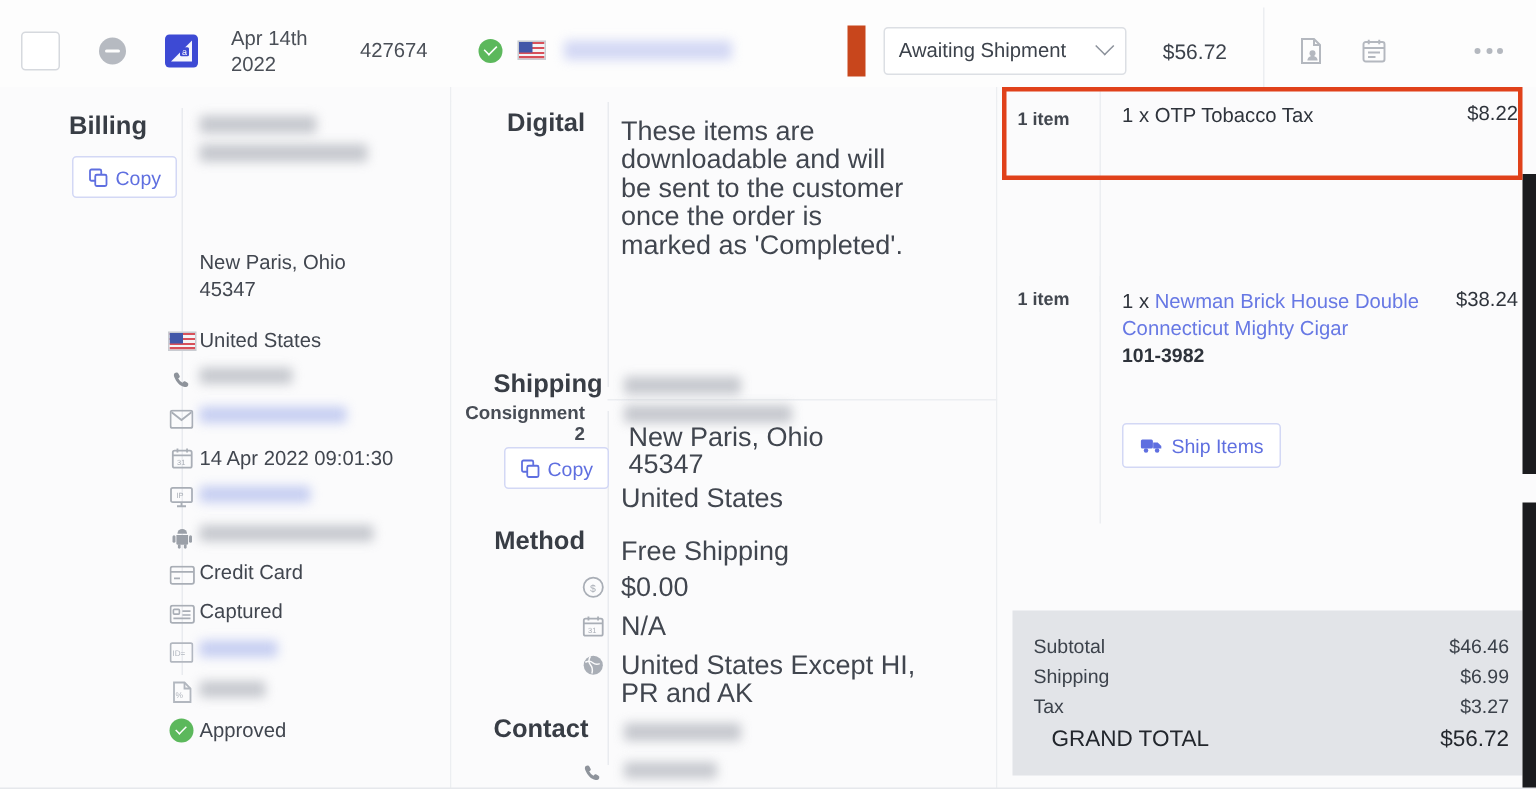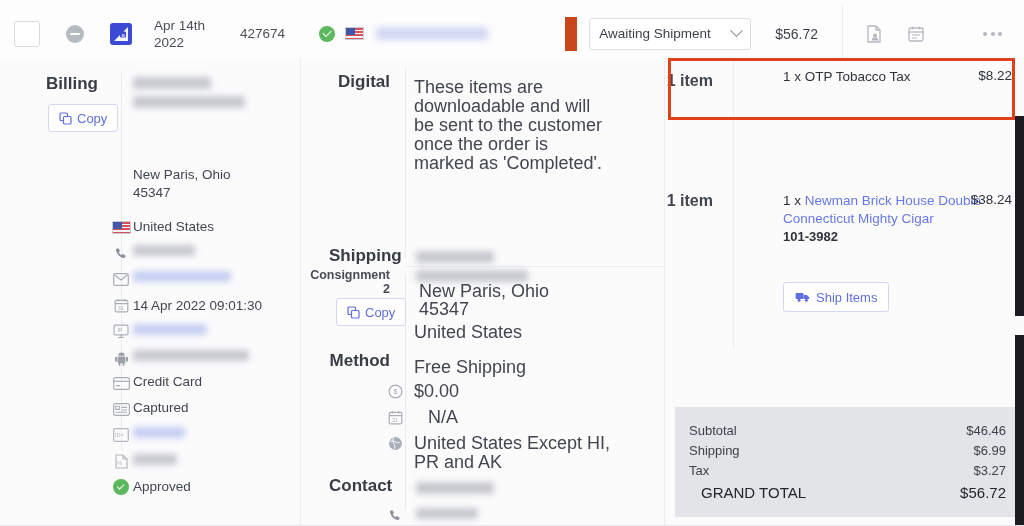--- a/index.html
+++ b/index.html
@@ -152,26 +152,25 @@
   .m-val { position: absolute; left: 113px; width: 246px;
     font-size: 18px; color: #41464f; line-height: 19px; }
 
   
   .col-right {
     position: absolute; left: 665px; top: 0; width: 359px; height: 468px;
     background: #fbfbfc;
   }
   .items-label {
     position: absolute; width: 48px; text-align: right;
-    font-size: 16px; font-weight: bold; color: #42474f;
+    font-size: 12px; font-weight: bold; color: #42474f;
   }
   .item-pane {
     position: absolute; left: 68px; width: 291px;
     border-left: 1px solid #eceef1;
-    padding-left: 35px;
   }
   .item-row { position: relative; padding: 8px 12px 8px 14px; }
   .item-name { font-size: 13.5px; color: #2e333b; line-height: 18px;
     width: 200px; }
   .item-price { position: absolute; right: 12px; top: 8px;
     font-size: 13.5px; color: #2e333b; }
   .item-sku { font-size: 13px; color: #2e333b; font-weight: bold; margin-top: 1px;}
   .ship-btn {
     border: 1px solid #d3d8f5; border-radius: 3px; background: #fff;
     color: #5f6fe0; font-size: 13px;
@@ -421,21 +420,21 @@
       <div class="m-val" style="top:324px;">$0.00</div>
 
       <div class="icon-cell" style="left:83px; top:350px;">
         <svg width="15" height="15" viewBox="0 0 15 15">
             <rect x="1.2" y="2.4" width="12.6" height="11.4" rx="1.2" fill="none" stroke="#a9aeb6" stroke-width="1.2"></rect>
             <path d="M1.2 5.6 h12.6" stroke="#a9aeb6" stroke-width="1.2"></path>
             <path d="M4.3 1 v2.6 M10.7 1 v2.6" stroke="#a9aeb6" stroke-width="1.2"></path>
             <text x="4" y="12" font-size="5" fill="#a9aeb6" font-family="Liberation Sans, sans-serif">31</text>
           </svg>
       </div>
-      <div class="m-val" style="top:350px;margin-left:14px;">N/A</div>
+      <div class="m-val" style="top:350px;">N/A</div>
 
       <div class="icon-cell" style="left:83px; top:376px;">
         <svg width="15" height="15" viewBox="0 0 15 15">
             <circle cx="7.5" cy="7.5" r="6.4" fill="#a9aeb6"></circle>
             <path d="M2.2 5.5 q3-1.4 5 0.3 t4.6 0.6" fill="none" stroke="#fbfbfc" stroke-width="1"></path>
             <path d="M5.6 1.5 q-2 3.4 0 5.6 t1 5.9" fill="none" stroke="#fbfbfc" stroke-width="1"></path>
           </svg>
       </div>
       <div class="m-val link" style="top:376px; width:214px;">United States Except HI, PR and AK</div>
 

